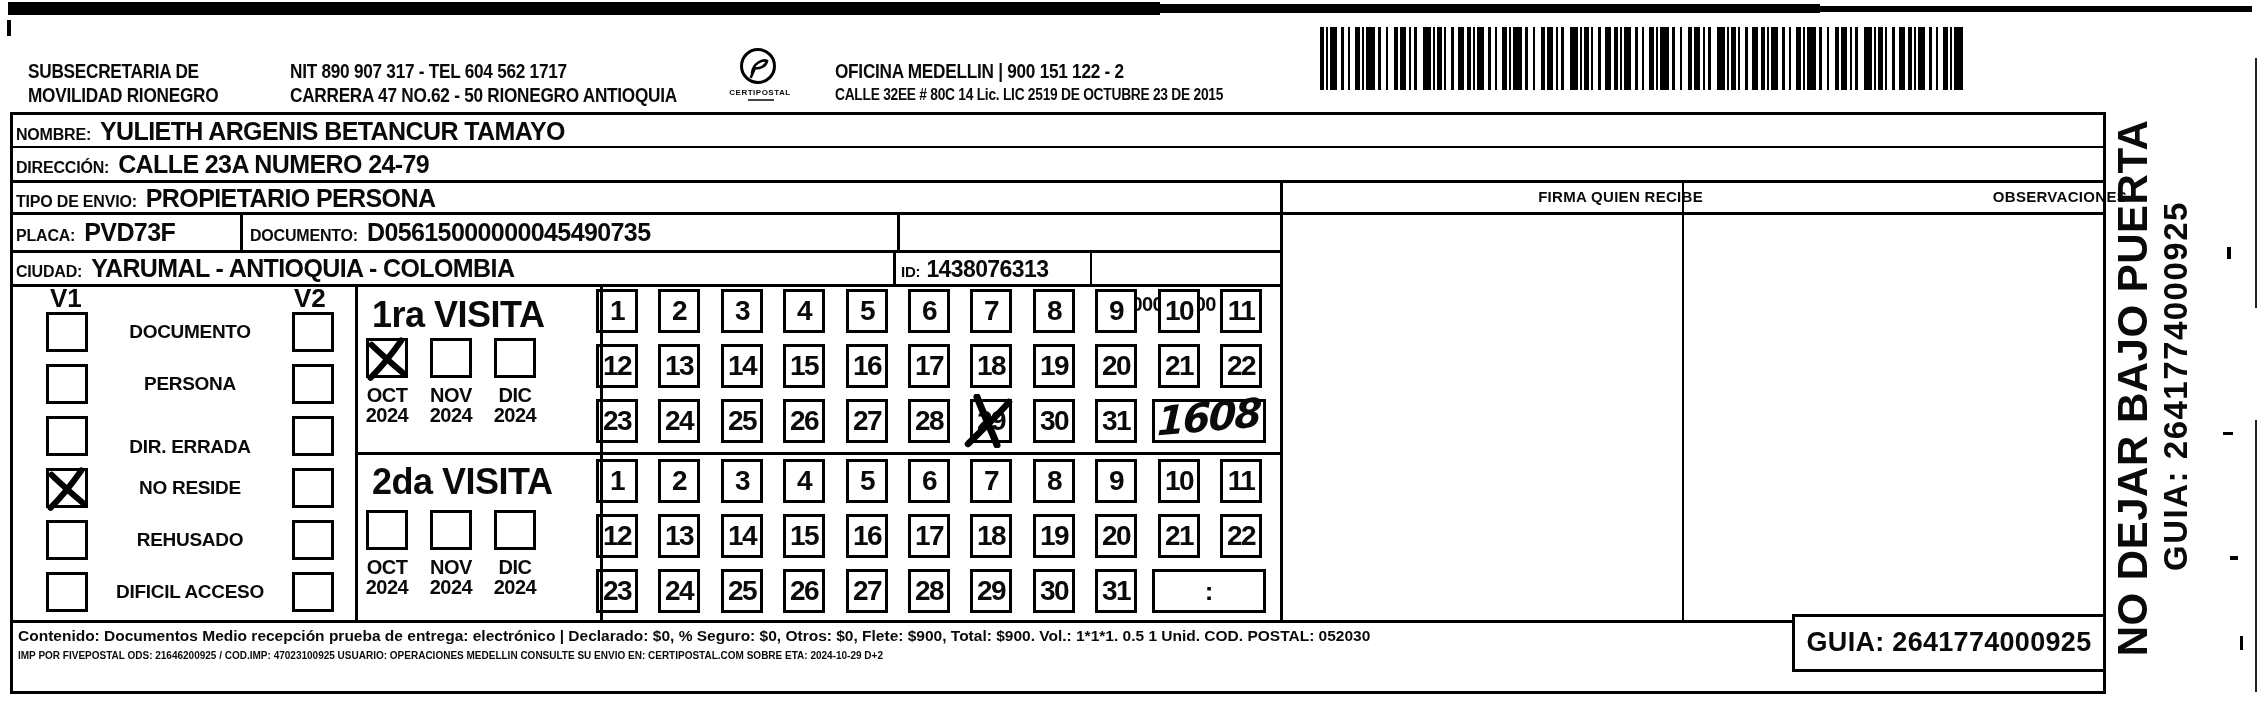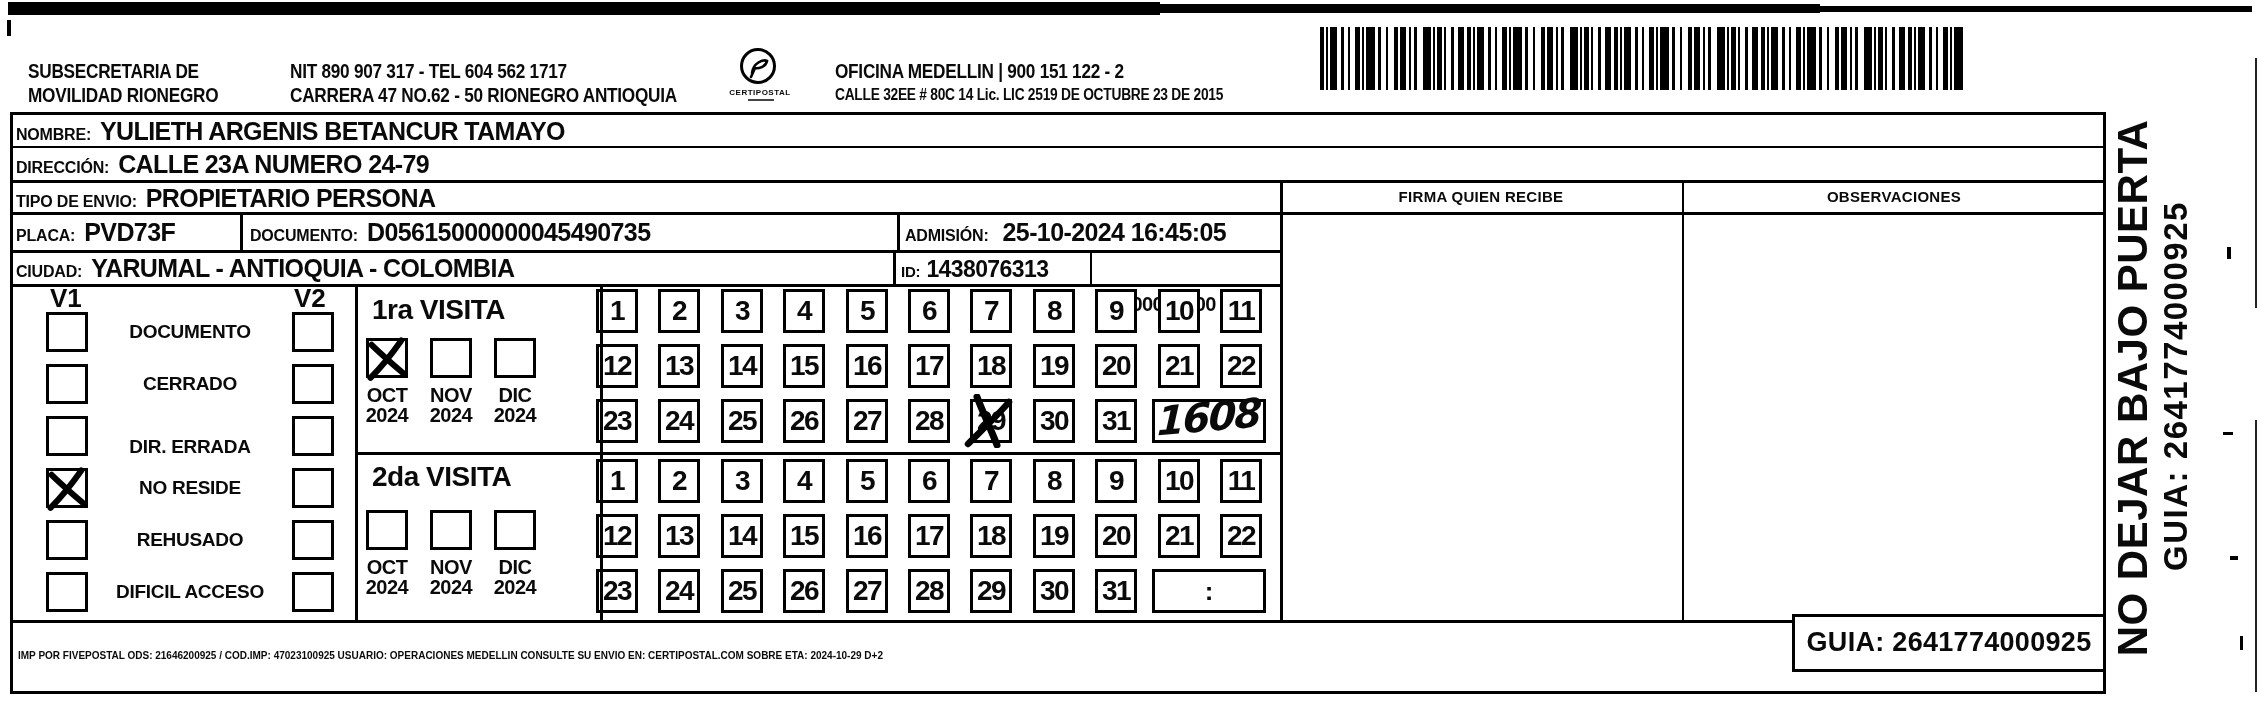--- a/index.html
+++ b/index.html
@@ -6,26 +6,26 @@
   .page{position:relative;width:2259px;height:709px;background:#ffffff;
         font-family:"Liberation Sans",sans-serif;color:#0a0a0a;overflow:hidden;}
   .abs{position:absolute;}
   .ln{position:absolute;background:#000;}
   .cond{transform:scaleX(.86);transform-origin:0 0;white-space:nowrap;}
   .hdrline{position:absolute;font-weight:700;font-size:20px;letter-spacing:-.3px;}
   .hdrline.small{font-size:16px;}
   .rowtext{position:absolute;display:flex;align-items:baseline;gap:9px;white-space:nowrap;}
   .flabel{font-weight:700;font-size:16px;letter-spacing:-.2px;}
   .fvalue{font-weight:700;font-size:25px;letter-spacing:-.6px;}
-  .colhead{position:absolute;text-align:center;font-weight:700;font-size:15px;letter-spacing:.3px;}
+  .colhead{position:absolute;text-align:right;font-weight:700;font-size:15px;letter-spacing:.3px;padding-left:24px;}
   .vhead{position:absolute;font-weight:700;font-size:26px;}
   .status-label{position:absolute;width:196px;text-align:center;font-weight:700;font-size:19px;letter-spacing:-.3px;}
   .cbox{position:absolute;width:42px;height:40px;border:3px solid #000;box-sizing:border-box;background:#fff;}
   .cbox svg{position:absolute;left:-5px;top:-5px;width:46px;height:44px;overflow:visible;}
-  .visit-title{position:absolute;font-weight:700;font-size:28px;letter-spacing:-.5px;}
+  .visit-title{position:absolute;font-weight:700;font-size:36px;letter-spacing:-.5px;}
   .month-label{position:absolute;text-align:center;font-weight:700;font-size:20px;letter-spacing:-.5px;}
   .daybox{position:absolute;width:42px;height:44px;border:3px solid #000;box-sizing:border-box;background:#fff;
           font-size:28px;font-weight:700;text-align:center;line-height:37px;letter-spacing:-1.5px;}
   .widebox{position:absolute;width:114px;height:44px;border:3px solid #000;box-sizing:border-box;background:#fff;text-align:center;overflow:visible;}
   .widebox .colon{font-weight:700;font-size:26px;line-height:38px;}
   .hw{display:inline-block;font-family:"DejaVu Sans",sans-serif;font-style:italic;font-weight:700;font-size:40px;
       line-height:36px;transform:rotate(-5deg) skewX(-7deg) translateY(-3px);letter-spacing:-2px;}
   .daycross{position:absolute;z-index:3;pointer-events:none;}
   .guiabox{position:absolute;left:1792px;top:614px;width:314px;height:58px;border:3px solid #000;box-sizing:border-box;
            background:#fff;z-index:4;font-weight:700;font-size:27px;text-align:center;line-height:50px;letter-spacing:.3px;}
@@ -170,24 +170,20 @@
     <span class="fvalue">PROPIETARIO PERSONA</span>
   </div>
   <div class="rowtext" style="left:16px;top:218px;">
     <span class="flabel">PLACA:</span>
     <span class="fvalue">PVD73F</span>
   </div>
   <div class="rowtext" style="left:250px;top:218px;">
     <span class="flabel">DOCUMENTO:</span>
     <span class="fvalue">D05615000000045490735</span>
   </div>
-  <div class="rowtext" style="left:905px;top:218px;gap:14px;">
-    <span class="flabel">ADMISIÓN:</span>
-    <span class="fvalue">25-10-2024 16:45:05</span>
-  </div>
   <div class="rowtext" style="left:16px;top:254px;">
     <span class="flabel">CIUDAD:</span>
     <span class="fvalue">YARUMAL - ANTIOQUIA - COLOMBIA</span>
   </div>
   <div class="rowtext" style="left:901px;top:256px;gap:6px;">
     <span class="flabel" style="font-size:15px;">ID:</span>
     <span class="fvalue" style="font-size:23px;">1438076313</span>
   </div>
   <div class="rowtext" style="left:1098px;top:258px;gap:1px;">
     <span class="flabel" style="font-size:15px;margin-top:39px;">TEL:</span>
@@ -199,21 +195,21 @@
   <div class="abs" style="left:1284px;top:214px;width:395px;height:404px;"></div>
   <div class="abs" style="left:1686px;top:214px;width:415px;height:404px;"></div>
 
   <div class="vhead" style="left:50px;top:283px;">V1</div>
   <div class="vhead" style="left:294px;top:283px;">V2</div>
   <div id="status-rows">
       <div class="cbox" style="left: 46px; top: 312px;"></div>
       <div class="status-label" style="left: 92px; top: 321px;">DOCUMENTO</div>
       <div class="cbox" style="left: 292px; top: 312px;"></div>
       <div class="cbox" style="left: 46px; top: 364px;"></div>
-      <div class="status-label" style="left: 92px; top: 373px;">CERRADO</div>
+      <div class="status-label" style="left: 92px; top: 373px;">PERSONA</div>
       <div class="cbox" style="left: 292px; top: 364px;"></div>
       <div class="cbox" style="left: 46px; top: 416px;"></div>
       <div class="status-label" style="left: 92px; top: 436px;">DIR. ERRADA</div>
       <div class="cbox" style="left: 292px; top: 416px;"></div>
       <div class="cbox" style="left: 46px; top: 468px;">
         <svg viewBox="0 0 40 40">
           <path d="M6 8 C14 16 28 28 36 35" stroke="#000" stroke-width="5.5" fill="none" stroke-linecap="round"></path>
           <path d="M33 4 C26 14 13 30 5 38" stroke="#000" stroke-width="5.5" fill="none" stroke-linecap="round"></path>
         </svg>
       </div>
@@ -316,20 +312,21 @@
       <div class="daybox" style="left: 721px; top: 569px;">25</div>
       <div class="daybox" style="left: 783px; top: 569px;">26</div>
       <div class="daybox" style="left: 846px; top: 569px;">27</div>
       <div class="daybox" style="left: 908px; top: 569px;">28</div>
       <div class="daybox" style="left: 970px; top: 569px;">29</div>
       <div class="daybox" style="left: 1033px; top: 569px;">30</div>
       <div class="daybox" style="left: 1095px; top: 569px;">31</div>
       <div class="widebox" style="left: 1152px; top: 569px;"><span class="colon">:</span></div>
     </div>
 
+  <div class="footline" style="top:627px;font-size:15.5px;">Contenido: Documentos Medio recepción prueba de entrega: electrónico | Declarado: $0, % Seguro: $0, Otros: $0, Flete: $900, Total: $900. Vol.: 1*1*1. 0.5  1 Unid. COD. POSTAL: 052030</div>
   <div class="footline" style="top:650px;font-size:10px;">IMP POR FIVEPOSTAL ODS: 21646200925 / COD.IMP: 47023100925 USUARIO: OPERACIONES MEDELLIN CONSULTE SU ENVIO EN: CERTIPOSTAL.COM SOBRE ETA: 2024-10-29 D+2</div>
   <div class="guiabox">GUIA: 2641774000925</div>
 
   <div class="side-warn" style="left:2133px;top:388px;">NO DEJAR BAJO PUERTA</div>
   <div class="side-guia" style="left:2176px;top:386px;">GUIA: 2641774000925</div>
 
   <div class="ln" style="left:2255px;top:58px;width:2px;height:250px;background:#222;"></div>
   <div class="ln" style="left:2255px;top:420px;width:2px;height:272px;background:#222;"></div>
   <div class="ln" style="left:2227px;top:247px;width:4px;height:12px;"></div>
   <div class="ln" style="left:2223px;top:432px;width:10px;height:3px;"></div>

